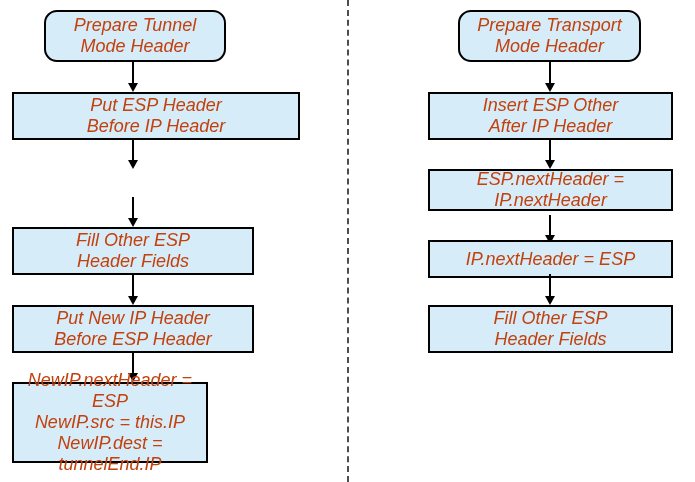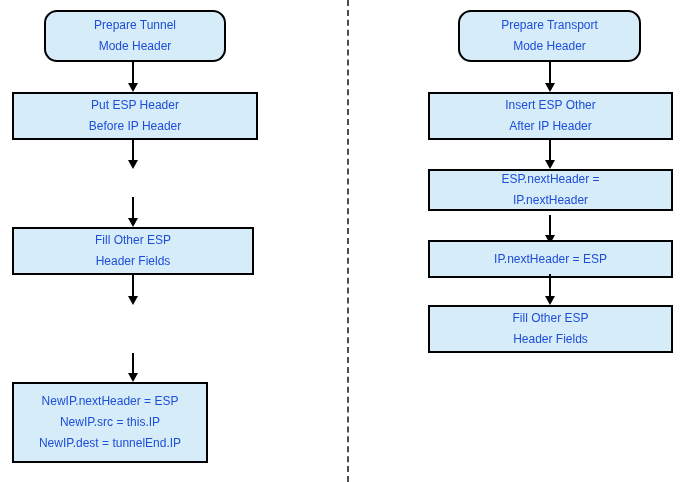--- a/index.html
+++ b/index.html
@@ -19,23 +19,24 @@
   .node {
     position: absolute;
     box-sizing: border-box;
     background: #d7ecf9;
     border: 2px solid #000000;
     display: flex;
     align-items: center;
     justify-content: center;
     text-align: center;
     white-space: pre-line;
-    font-size: 12px;
+    font-size: 18px;
     line-height: 21px;
-    color: #1d4ed8;
+    color: #c2410c;
+    font-style: italic;
   }
   .node.rounded {
     border-radius: 13px;
   }
   .arrow {
     position: absolute;
     width: 12px;
   }
   .arrow::before {
     content: "";
@@ -70,33 +71,35 @@
 </head>
 <body>
 
 <div class="canvas">
 
   <div class="node rounded" style="left:44px; top:10px; width:182px; height:52px;">Prepare Tunnel
 Mode Header</div>
 
   <div class="arrow" style="left:127px; top:62px; height:30px;"></div>
 
-  <div class="node" style="left:12px; top:92px; width:246px; height:48px;">Put ESP Header
+  <div class="node" style="left:12px; top:92px; width:288px; height:48px;">Put ESP Header
 Before IP Header</div>
 
   <div class="arrow" style="left:127px; top:140px; height:29px;"></div>
 
 
   <div class="arrow" style="left:127px; top:197px; height:30px;"></div>
 
   <div class="node" style="left:12px; top:227px; width:242px; height:48px;">Fill Other ESP
 Header Fields</div>
 
   <div class="arrow" style="left:127px; top:275px; height:30px;"></div>
 
+  <div class="node" style="left:12px; top:305px; width:242px; height:48px;">Put New IP Header
+Before ESP Header</div>
 
   <div class="arrow" style="left:127px; top:353px; height:29px;"></div>
 
   <div class="node" style="left:12px; top:382px; width:196px; height:81px;">NewIP.nextHeader = ESP
 NewIP.src = this.IP
 NewIP.dest = tunnelEnd.IP</div>
 
   <div class="divider"></div>
 
   <div class="node rounded" style="left:458px; top:10px; width:183px; height:52px;">Prepare Transport

